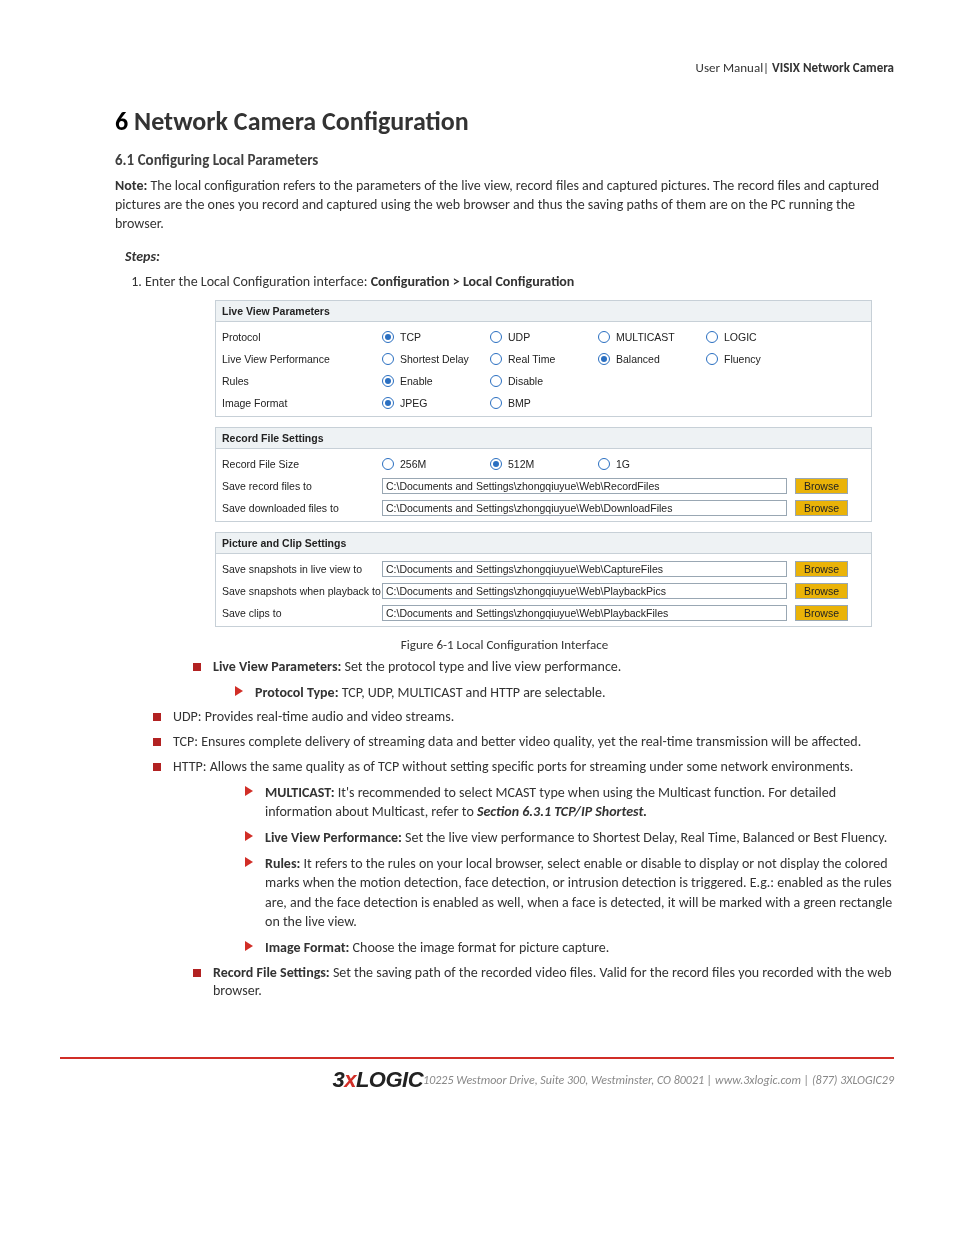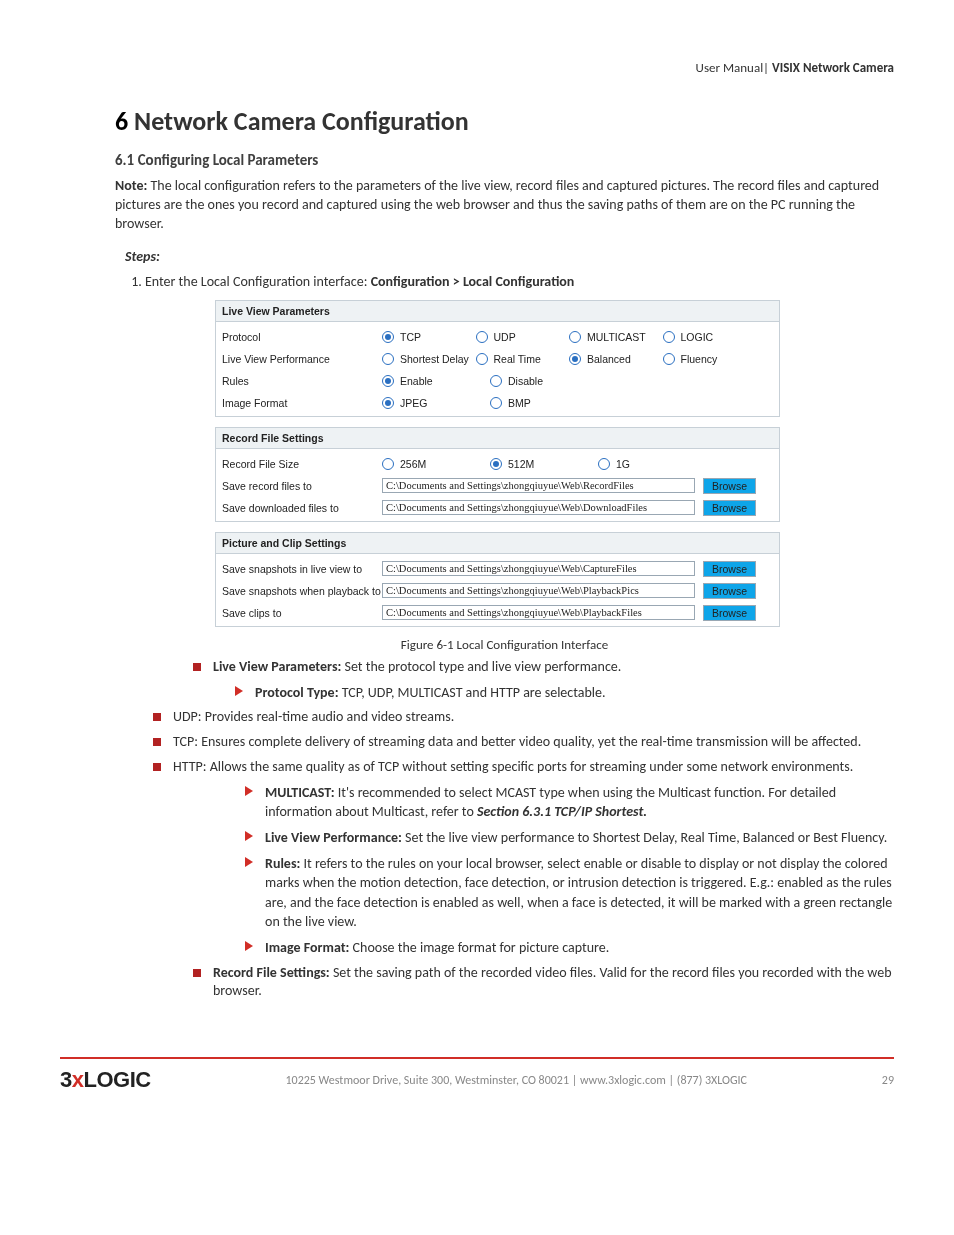--- a/index.html
+++ b/index.html
@@ -42,21 +42,21 @@
   .note-label { font-weight: bold; }
   .steps-label { font-weight: bold; font-style: italic; margin: 14px 0 8px 10px; }
   .steps-list { margin: 0 0 10px 30px; padding: 0; }
   .steps-list li { margin-bottom: 6px; }
   .bold { font-weight: bold; }
   .italic { font-style: italic; }
 
   
   .panel {
     margin: 10px 0 6px 100px;
-    width: 565px;
+    width: 657px;
     font-family: Arial, sans-serif;
     font-size: 10.5px;
     color: #222;
   }
   .panel .sect-head {
     background: #eef2f4;
     border: 1px solid #c7d0d7;
     border-bottom: none;
     padding: 4px 6px;
     font-weight: bold;
@@ -98,25 +98,24 @@
     background: #2a6fc1;
     border-radius: 50%;
   }
   .path-input {
     flex: 1;
     border: 1px solid #99a7b3;
     padding: 1px 3px;
     font-size: 10.5px;
     white-space: nowrap;
     overflow: hidden;
-    font-family: Liberation Serif, serif;
   }
   .browse-btn {
     border: 1px solid #99a7b3;
-    background: #0ea5e9;
+    background: #eab308;
     padding: 1px 8px;
     font-size: 10.5px;
     margin-left: 8px;
     cursor: pointer;
   }
   .fig-caption {
     text-align: center;
     font-size: 13px;
     margin: 4px 0 6px 0;
   }
@@ -154,25 +153,26 @@
   }
   .sq.lvl1 { margin-left: 70px; }
   .sq.lvl0 { margin-left: 30px; }
 
   .footer-rule {
     border-top: 2px solid #d12e27;
     margin: 30px 60px 8px 60px;
   }
   .footer {
     display: flex;
-    justify-content: space-between;
+    justify-content: flex-end;
     align-items: center;
     padding: 0 60px 10px 60px;
     font-size: 12px;
     color: #888;
+    font-style: italic;
   }
   .logo {
     font-family: Arial, sans-serif;
     font-weight: 900;
     font-size: 22px;
     color: #222;
     letter-spacing: -0.5px;
   }
   .logo .x { color: #d12e27; }
 </style>

